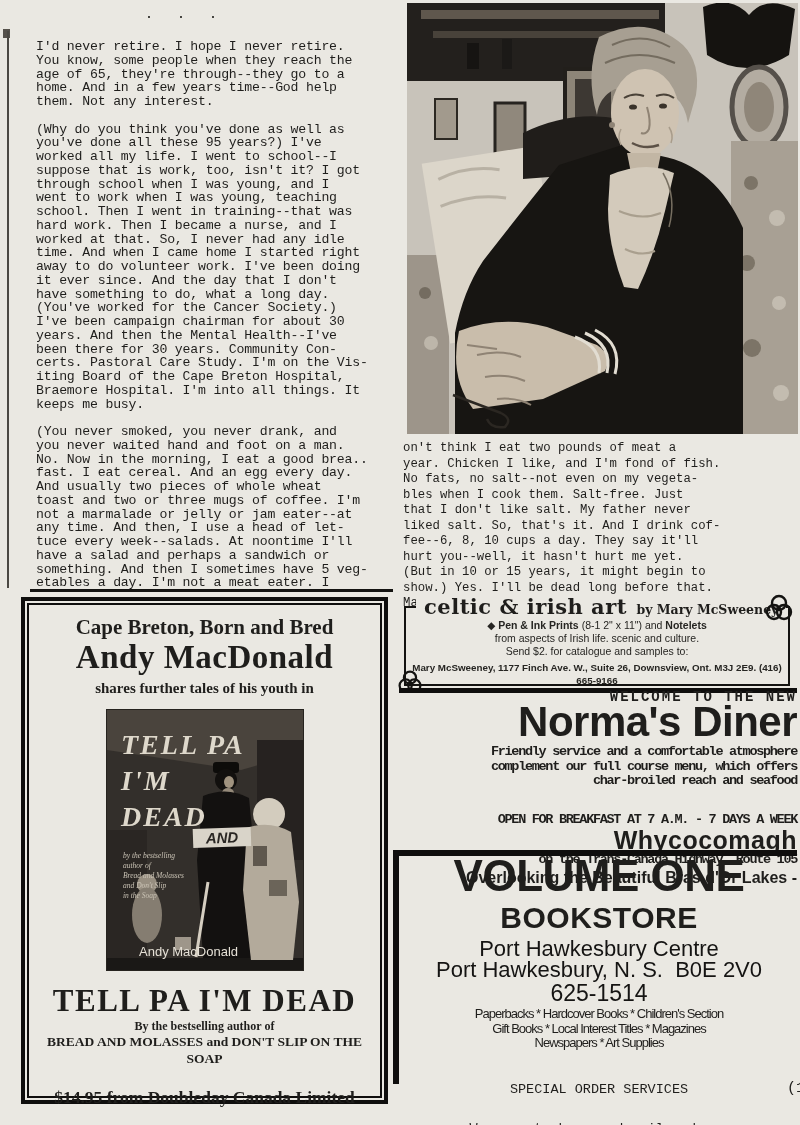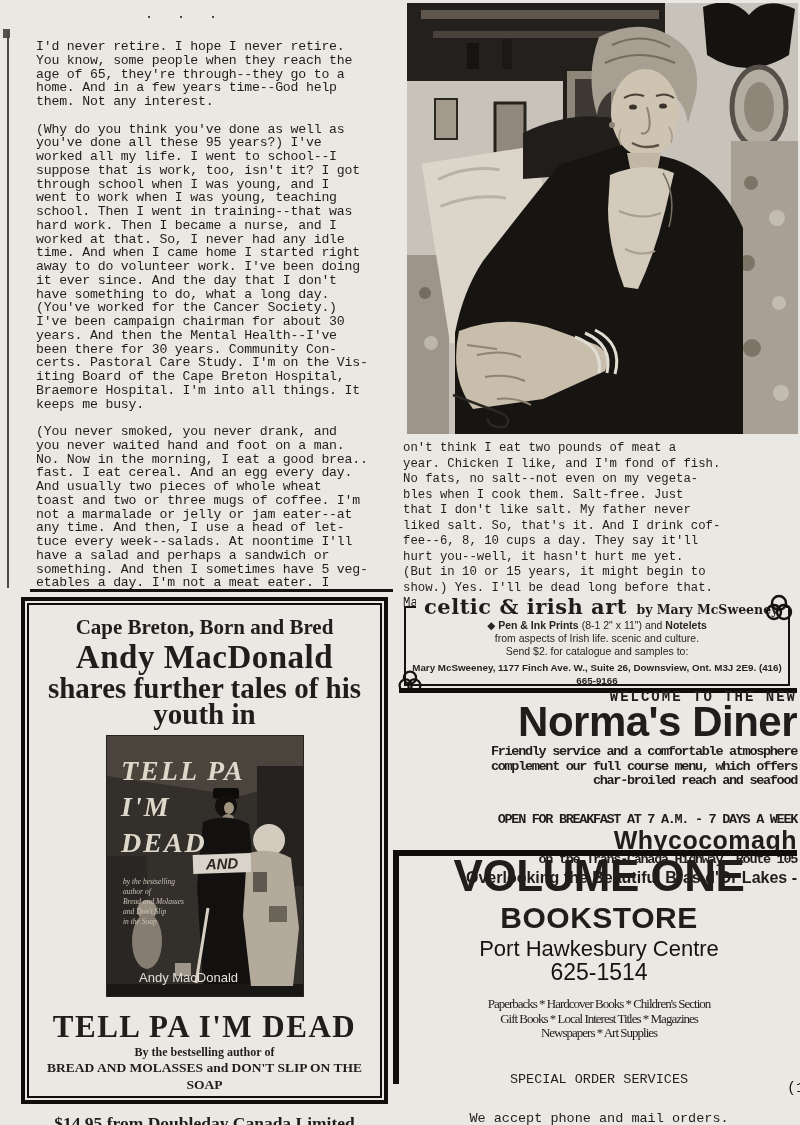--- a/index.html
+++ b/index.html
@@ -24,21 +24,21 @@
 
   #col1-rule { position:absolute; left:30px; top:589px; width:363px; height:3px; background:#141311; }
 
   
   #andy-ad { position:absolute; left:21px; top:597px; width:367px; height:507px;
              border:4px solid #0f0e0d; background:#eae8e2; box-sizing:border-box; }
   #andy-inner { margin:2px; border:2px solid #0f0e0d; height:calc(100% - 4px);
                 box-sizing:border-box; text-align:center; padding-top:10px; }
   .andy-kicker { font-size:21px; line-height:25px; }
   .andy-name   { font-size:33px; line-height:35px; letter-spacing:0.5px; }
-  .andy-sub    { font-size:29px; line-height:26px; }
+  .andy-sub    { font-size:15px; line-height:26px; }
   #book-cover  { display:block; width:196px; height:260px; margin:8px auto 0; border:1px solid #26231f; }
   .andy-title  { font-size:31px; line-height:36px; letter-spacing:1.5px; margin-top:12px; }
   .andy-by1    { font-size:12px; line-height:14px; }
   .andy-by2    { font-size:13.5px; line-height:17px; }
   .andy-price  { font-size:17.5px; margin-top:20px; }
 
   
   #celtic-ad { position:absolute; left:404px; top:606px; width:386px; height:80px;
                border:2px solid #141311; box-sizing:border-box; }
   #celtic-title-row { position:absolute; top:-14px; left:10px; background:#eae8e2;
@@ -72,22 +72,22 @@
   #right-rule2 { position:absolute; left:393px; top:850px; width:404px; height:6px; background:#0f0e0d; }
   #left-bar    { position:absolute; left:393px; top:856px; width:6px; height:228px; background:#0f0e0d; }
 
   
   #bookstore-ad { position:absolute; left:401px; top:858px; width:396px; text-align:center; }
   .store-name1 { font-weight:bold; font-size:44px; line-height:36px; letter-spacing:-0.5px; }
   .store-name2 { font-weight:bold; font-size:30px; line-height:28px; margin-top:10px; letter-spacing:0.5px; }
   .store-addr  { font-size:22px; line-height:21px; color:#151413; white-space:pre; }
   .store-addr1 { margin-top:6px; }
   .store-phone { font-size:23px; line-height:23px; margin-top:2px; }
-  .store-items { font-family:Liberation Serif, serif; font-size:13px; letter-spacing:-1px;
-                 line-height:14.6px; margin-top:13px; }
+  .store-items { font-family:Liberation Sans, sans-serif; font-size:13px; letter-spacing:-1px;
+                 line-height:14.6px; margin-top:2px; }
   .store-special { font-family:"Liberation Mono",monospace; font-size:13.5px; line-height:12.8px;
                    margin-top:8px; white-space:pre-wrap; }
   #page-number { position:absolute; left:751px; top:1080px;
                  font-family:"Liberation Mono",monospace; font-size:15px; color:#23221f;margin-left:36px; }
 </style>
 </head>
 <body>
 
 <div class="sheet">
 
@@ -315,20 +315,21 @@
     <div class="diner-over">Overlooking the Beautiful Bras d'Or Lakes -</div>
   </div>
 
   <div id="right-rule2"></div>
   <div id="left-bar"></div>
 
   <div id="bookstore-ad">
     <div class="store-name1">VOLUME ONE</div>
     <div class="store-name2">BOOKSTORE</div>
     <div class="store-addr store-addr1">Port Hawkesbury Centre</div>
+    <div class="store-addr">Port Hawkesbury, N. S.  B0E 2V0</div>
     <div class="store-addr store-phone">625-1514</div>
     <div class="store-items">
       <div>Paperbacks * Hardcover Books * Children's Section</div>
       <div>Gift Books * Local Interest Titles * Magazines</div>
       <div>Newspapers * Art Supplies</div>
     </div>
     <div class="store-special">
       <div>SPECIAL ORDER SERVICES</div>
       <div>We accept phone and mail orders.</div>
       

